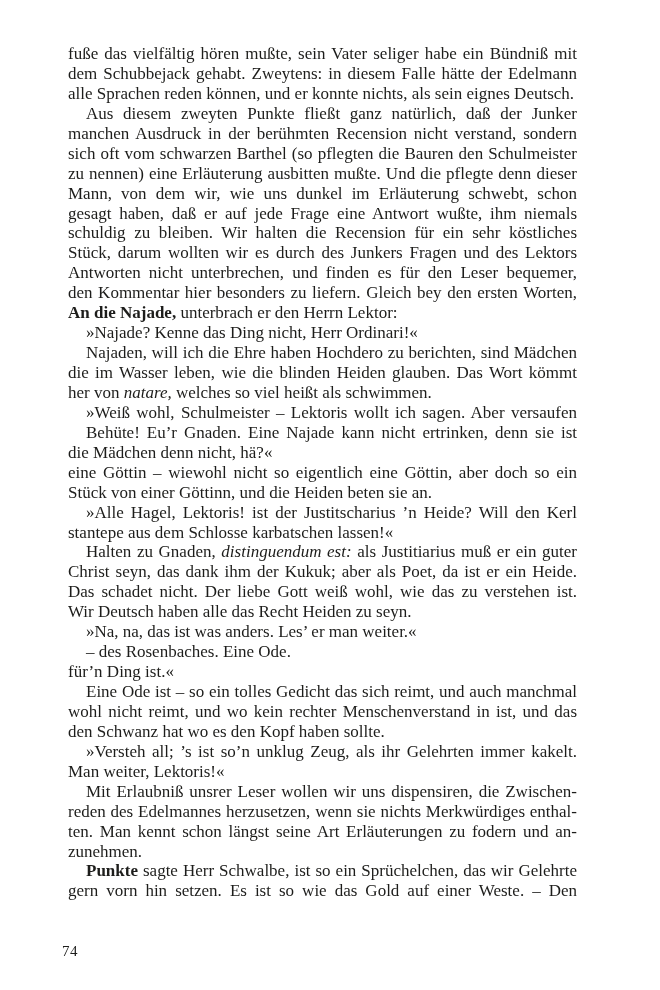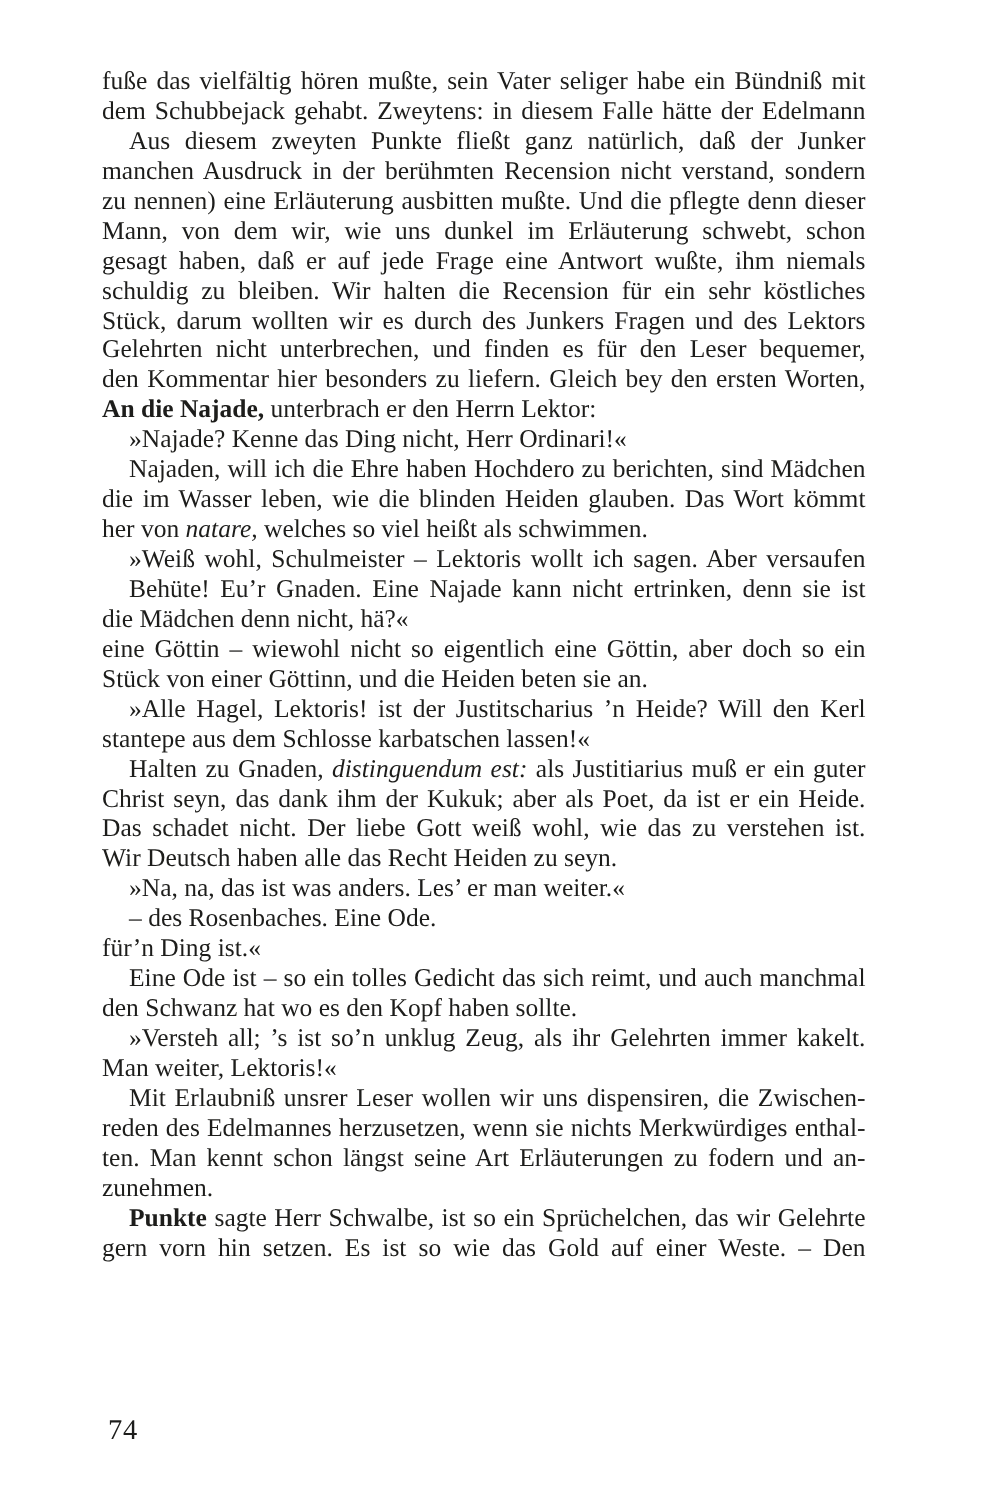--- a/index.html
+++ b/index.html
@@ -34,41 +34,43 @@
     text-align-last: left;
   }
   .line.ind {
     text-indent: 18px;
   }
   .seg.normal { font-weight: normal; font-style: normal; margin-top: 40px; }
   .seg.bold   { font-weight: bold;   font-style: normal; margin-top: 48px; }
   .seg.italic { font-weight: normal; font-style: italic; }
   .page-number {
     position: absolute;
-    left: 72px;
+    left: 62px;
     top: 943px;
-    font-size: 19px;
+    font-size: 15px;
     letter-spacing: 0.5px;
   }
 </style>
 </head>
 <body>
 
 <div class="page" style="background: rgb(255, 255, 255); color: rgb(29, 29, 27);">
   <div class="text-block">
       <div class="line"><span class="seg normal">fuße das vielfältig hören mußte, sein Vater seliger habe ein Bündniß mit</span></div>
       <div class="line"><span class="seg normal">dem Schubbejack gehabt. Zweytens: in diesem Falle hätte der Edelmann</span></div>
+      <div class="line end"><span class="seg normal">alle Sprachen reden können, und er konnte nichts, als sein eignes Deutsch.</span></div>
       <div class="line ind"><span class="seg normal">Aus diesem zweyten Punkte fließt ganz natürlich, daß der Junker</span></div>
       <div class="line"><span class="seg normal">manchen Ausdruck in der berühmten Recension nicht verstand, sondern</span></div>
+      <div class="line"><span class="seg normal">sich oft vom schwarzen Barthel (so pflegten die Bauren den Schulmeister</span></div>
       <div class="line"><span class="seg normal">zu nennen) eine Erläuterung ausbitten mußte. Und die pflegte denn dieser</span></div>
       <div class="line"><span class="seg normal">Mann, von dem wir, wie uns dunkel im Erläuterung schwebt, schon</span></div>
       <div class="line"><span class="seg normal">gesagt haben, daß er auf jede Frage eine Antwort wußte, ihm niemals</span></div>
       <div class="line"><span class="seg normal">schuldig zu bleiben. Wir halten die Recension für ein sehr köstliches</span></div>
       <div class="line"><span class="seg normal">Stück, darum wollten wir es durch des Junkers Fragen und des Lektors</span></div>
-      <div class="line"><span class="seg normal">Gelehrten nicht unterbrechen, und finden es für den Leser bequemer,</span></div>
+      <div class="line"><span class="seg normal">Antworten nicht unterbrechen, und finden es für den Leser bequemer,</span></div>
       <div class="line"><span class="seg normal">den Kommentar hier besonders zu liefern. Gleich bey den ersten Worten,</span></div>
       <div class="line end"><span class="seg bold">An die Najade,</span><span class="seg normal"> unterbrach er den Herrn Lektor:</span></div>
       <div class="line ind end"><span class="seg normal">»Najade? Kenne das Ding nicht, Herr Ordinari!«</span></div>
       <div class="line ind"><span class="seg normal">Najaden, will ich die Ehre haben Hochdero zu berichten, sind Mädchen</span></div>
       <div class="line"><span class="seg normal">die im Wasser leben, wie die blinden Heiden glauben. Das Wort kömmt</span></div>
       <div class="line end"><span class="seg normal">her von </span><span class="seg italic">natare,</span><span class="seg normal"> welches so viel heißt als schwimmen.</span></div>
       <div class="line ind"><span class="seg normal">»Weiß wohl, Schulmeister – Lektoris wollt ich sagen. Aber versaufen</span></div>
       <div class="line ind"><span class="seg normal">Behüte! Eu’r Gnaden. Eine Najade kann nicht ertrinken, denn sie ist</span></div>
       <div class="line end"><span class="seg normal">die Mädchen denn nicht, hä?«</span></div>
       <div class="line"><span class="seg normal">eine Göttin – wiewohl nicht so eigentlich eine Göttin, aber doch so ein</span></div>
@@ -76,20 +78,21 @@
       <div class="line ind"><span class="seg normal">»Alle Hagel, Lektoris! ist der Justitscharius ’n Heide? Will den Kerl</span></div>
       <div class="line end"><span class="seg normal">stantepe aus dem Schlosse karbatschen lassen!«</span></div>
       <div class="line ind"><span class="seg normal">Halten zu Gnaden, </span><span class="seg italic">distinguendum est:</span><span class="seg normal"> als Justitiarius muß er ein guter</span></div>
       <div class="line"><span class="seg normal">Christ seyn, das dank ihm der Kukuk; aber als Poet, da ist er ein Heide.</span></div>
       <div class="line"><span class="seg normal">Das schadet nicht. Der liebe Gott weiß wohl, wie das zu verstehen ist.</span></div>
       <div class="line end"><span class="seg normal">Wir Deutsch haben alle das Recht Heiden zu seyn.</span></div>
       <div class="line ind end"><span class="seg normal">»Na, na, das ist was anders. Les’ er man weiter.«</span></div>
       <div class="line ind end"><span class="seg normal">– des Rosenbaches. Eine Ode.</span></div>
       <div class="line end"><span class="seg normal">für’n Ding ist.«</span></div>
       <div class="line ind"><span class="seg normal">Eine Ode ist – so ein tolles Gedicht das sich reimt, und auch manchmal</span></div>
+      <div class="line"><span class="seg normal">wohl nicht reimt, und wo kein rechter Menschenverstand in ist, und das</span></div>
       <div class="line end"><span class="seg normal">den Schwanz hat wo es den Kopf haben sollte.</span></div>
       <div class="line ind"><span class="seg normal">»Versteh all; ’s ist so’n unklug Zeug, als ihr Gelehrten immer kakelt.</span></div>
       <div class="line end"><span class="seg normal">Man weiter, Lektoris!«</span></div>
       <div class="line ind"><span class="seg normal">Mit Erlaubniß unsrer Leser wollen wir uns dispensiren, die Zwischen-</span></div>
       <div class="line"><span class="seg normal">reden des Edelmannes herzusetzen, wenn sie nichts Merkwürdiges enthal-</span></div>
       <div class="line"><span class="seg normal">ten. Man kennt schon längst seine Art Erläuterungen zu fodern und an-</span></div>
       <div class="line end"><span class="seg normal">zunehmen.</span></div>
       <div class="line ind"><span class="seg bold">Punkte</span><span class="seg normal"> sagte Herr Schwalbe, ist so ein Sprüchelchen, das wir Gelehrte</span></div>
       <div class="line"><span class="seg normal">gern vorn hin setzen. Es ist so wie das Gold auf einer Weste. – Den</span></div>
     </div>

